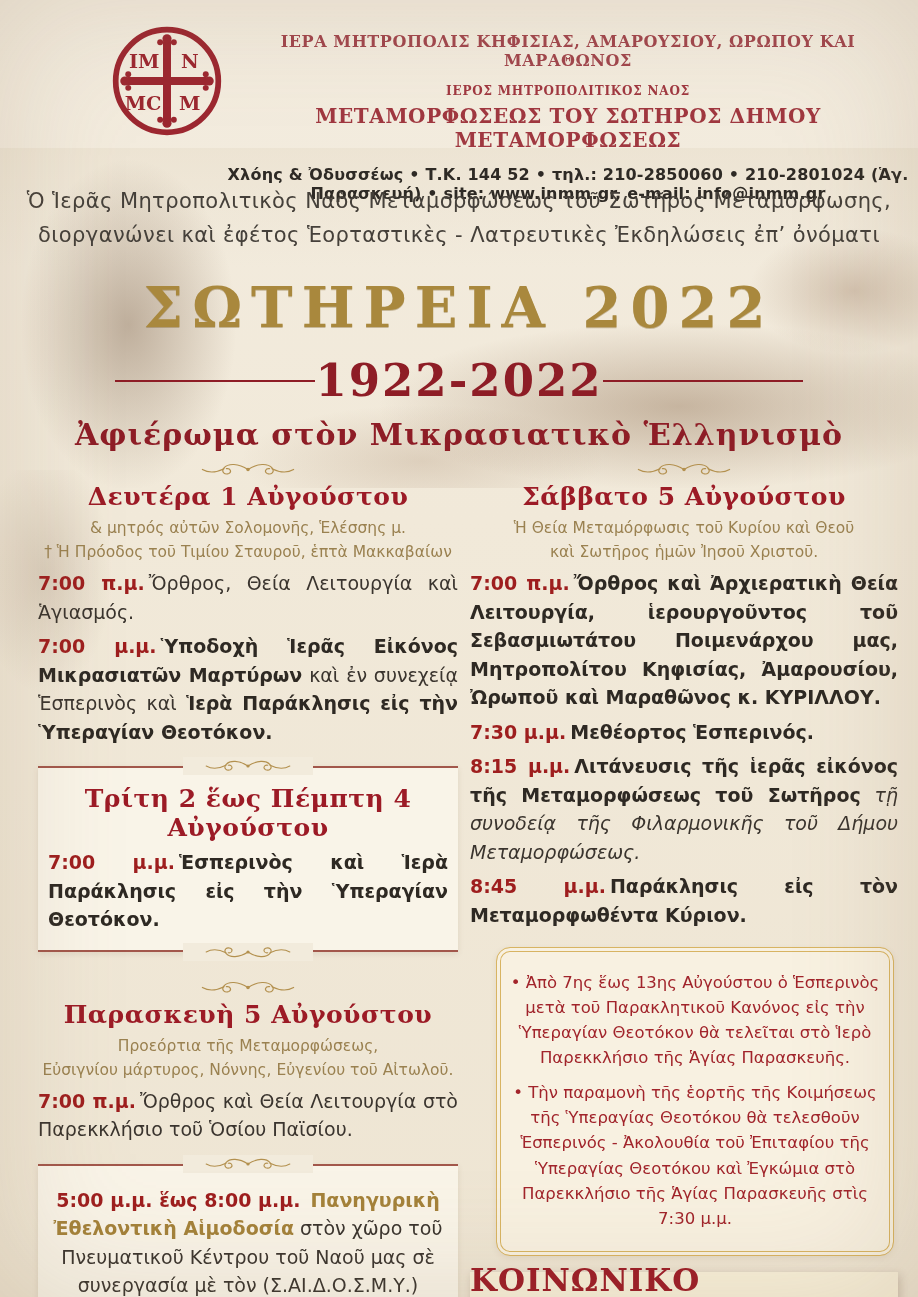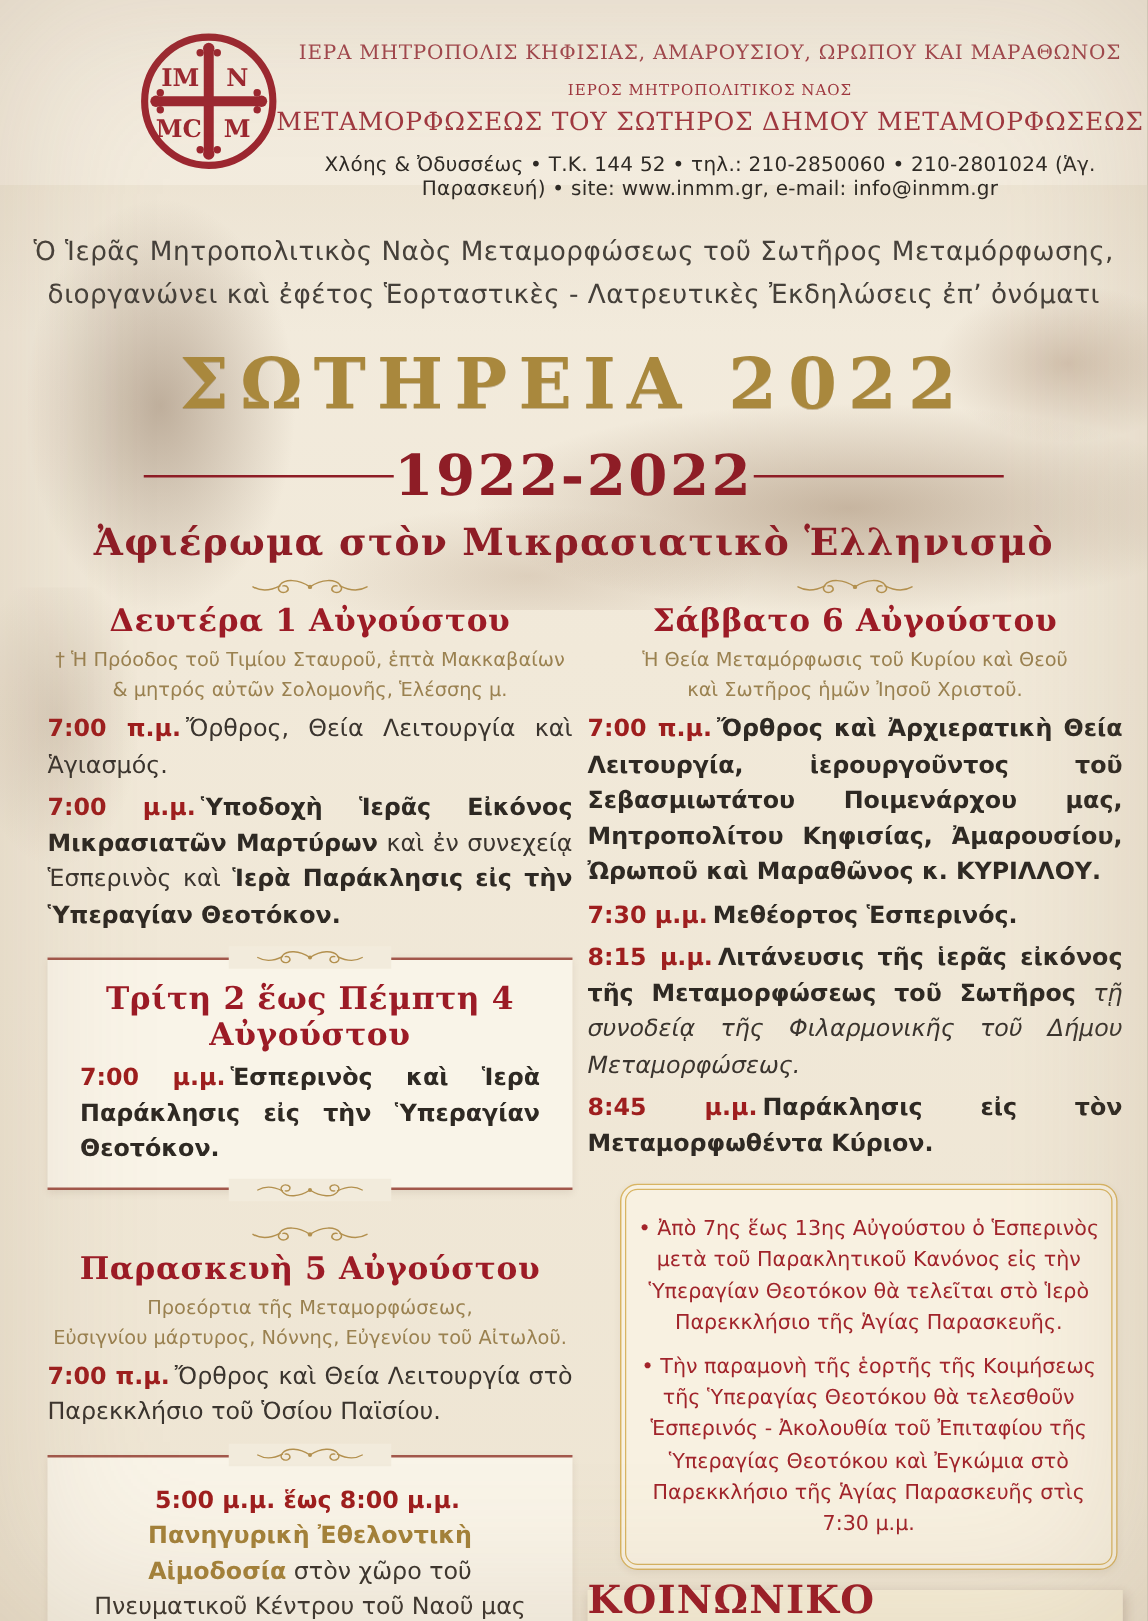--- a/index.html
+++ b/index.html
@@ -16,21 +16,21 @@
       radial-gradient(ellipse 150px 230px at 14% 52%, rgba(120,92,68,.42), rgba(120,92,68,0) 72%),
       radial-gradient(ellipse 430px 120px at 74% 76%, rgba(128,94,64,.38), rgba(128,94,64,0) 70%),
       radial-gradient(ellipse 150px 90px at 93% 42%, rgba(138,100,70,.30), rgba(138,100,70,0) 70%),
       radial-gradient(ellipse 260px 80px at 46% 92%, rgba(150,115,85,.22), rgba(150,115,85,0) 70%),
       linear-gradient(180deg, rgba(232,222,203,.55), rgba(240,233,218,0) 35%);
   }
   .photo2{position:absolute;top:470px;left:0;width:150px;height:260px;
     background:radial-gradient(ellipse 90px 160px at 30% 40%, rgba(125,95,70,.20), rgba(125,95,70,0) 75%);}
   
   .logo{position:absolute;left:110px;top:24px;width:114px;height:114px;}
-  .hdr{position:absolute;left:218px;right:0;top:28px;text-align:center;}
+  .hdr{position:absolute;left:218px;right:0;top:28px;text-align:center;font-weight:bold;}
   .hdr-metropolis{font-family:"DejaVu Serif",serif;font-size:16px;letter-spacing:.6px;color:#a1464d;margin:4px 0 0;}
   .hdr-church1{font-family:"DejaVu Serif",serif;font-size:12px;letter-spacing:.8px;color:#a03840;margin:14px 0 0;}
   .hdr-church2{font-family:"DejaVu Serif",serif;font-size:20px;letter-spacing:.6px;color:#a03840;margin:6px 0 0;}
   .hdr-contact{font-size:16px;color:#2e2a25;margin:13px 0 0;letter-spacing:.2px;}
   
   .titleblock{position:absolute;left:0;right:0;top:185px;text-align:center;}
   .intro{font-size:21px;line-height:1.6;color:#45403a;letter-spacing:.4px;margin:0;}
   .maintitle{font-family:"DejaVu Serif",serif;font-size:56px;font-weight:bold;color:#a9883d;
     letter-spacing:9px;margin:22px 0 0;text-shadow:0 1px 0 rgba(120,90,30,.35);}
   .years{display:flex;align-items:center;justify-content:center;margin:14px 0 0;}
@@ -43,21 +43,21 @@
   .col-r{position:absolute;left:470px;top:460px;width:428px;}
   .orn-row{display:flex;justify-content:center;line-height:0;margin:0 0 3px;}
   .day-h{font-family:"DejaVu Serif",serif;font-size:25px;font-weight:bold;color:#9c1b26;
     text-align:center;letter-spacing:.5px;margin:2px 0 6px;}
   .feast{font-size:15.5px;color:#9a8150;text-align:center;line-height:1.42;margin:2px 0;}
   .event{font-size:19px;line-height:1.5;color:#3a342e;text-align:justify;margin:6px 0 0;}
   .event .time{color:#9e1e1e;font-weight:bold;padding-right:4px;}
   .b{font-weight:bold;color:#2e2923;}
   .it{font-style:italic;}
   .panel{background:#f9f4e8;border-top:2px solid #a2574b;border-bottom:2px solid #a2574b;
-    position:relative;padding:14px 26px 16px;margin-top:20px;box-shadow:0 2px 6px rgba(90,60,40,.10);}
+    position:relative;padding:14px 10px 16px;margin-top:20px;box-shadow:0 2px 6px rgba(90,60,40,.10);}
   .orn-abs{position:absolute;left:50%;transform:translateX(-50%);background:#f2ebdc;padding:0 10px;line-height:0;}
   .orn-abs.top{top:-11px;}
   .orn-abs.bot{bottom:-11px;}
   .blood{text-align:center;}
   .blood .event{text-align:center;}
   .gold-b{color:#a4823a;font-weight:bold;}
   .tbul{color:#a3242a;}
   
   .notes{margin:18px 4px 0 26px;background:#f8f1e1;border:1px solid #d8b462;border-radius:14px;
     box-shadow:inset 0 0 0 3px #f8f1e1, inset 0 0 0 4px #d8b462, 0 2px 6px rgba(90,60,40,.08);
@@ -128,22 +128,22 @@
           <g fill="none" stroke="#b3904e" stroke-width="1.5" stroke-linecap="round">
             <path d="M75 10 C 63 2, 50 2, 45 8 C 41 13, 46 17, 51 15 C 55 13, 53 8, 48 9"></path>
             <path d="M75 10 C 87 2, 100 2, 105 8 C 109 13, 104 17, 99 15 C 95 13, 97 8, 102 9"></path>
             <path d="M45 9 C 35 14, 25 14, 18 10"></path>
             <path d="M105 9 C 115 14, 125 14, 132 10"></path>
             <circle cx="75" cy="10" r="2.2" fill="#b3904e" stroke="none"></circle>
           </g>
         </svg>
     </div>
     <h2 class="day-h">Δευτέρα 1 Αὐγούστου</h2>
+    <p class="feast">&amp; μητρός αὐτῶν Σολομονῆς, Ἑλέσσης μ.</p>
     <p class="feast">† Ἡ Πρόοδος τοῦ Τιμίου Σταυροῦ, ἑπτὰ Μακκαβαίων</p>
-    <p class="feast">&amp; μητρός αὐτῶν Σολομονῆς, Ἑλέσσης μ.</p>
     <p class="event"><span class="time">7:00 π.μ.</span><span>Ὄρθρος, Θεία Λειτουργία καὶ Ἁγιασμός.</span></p>
     <p class="event"><span class="time">7:00 μ.μ.</span><span class="b">Ὑποδοχὴ Ἱερᾶς Εἰκόνος Μικρασιατῶν Μαρτύρων</span><span> καὶ ἐν συνεχείᾳ Ἑσπερινὸς καὶ </span><span class="b">Ἱερὰ Παράκλησις εἰς τὴν Ὑπεραγίαν Θεοτόκον.</span></p>
 
     <div class="panel">
       <span class="orn-abs top"><svg width="110" height="18" viewBox="0 0 150 20">
             <g fill="none" stroke="#b3904e" stroke-width="1.5" stroke-linecap="round">
               <path d="M75 10 C 63 2, 50 2, 45 8 C 41 13, 46 17, 51 15 C 55 13, 53 8, 48 9"></path>
               <path d="M75 10 C 87 2, 100 2, 105 8 C 109 13, 104 17, 99 15 C 95 13, 97 8, 102 9"></path>
               <path d="M45 9 C 35 14, 25 14, 18 10"></path>
               <path d="M105 9 C 115 14, 125 14, 132 10"></path>
@@ -201,21 +201,21 @@
       <svg width="120" height="19" viewBox="0 0 150 20">
           <g fill="none" stroke="#b3904e" stroke-width="1.5" stroke-linecap="round">
             <path d="M75 10 C 63 2, 50 2, 45 8 C 41 13, 46 17, 51 15 C 55 13, 53 8, 48 9"></path>
             <path d="M75 10 C 87 2, 100 2, 105 8 C 109 13, 104 17, 99 15 C 95 13, 97 8, 102 9"></path>
             <path d="M45 9 C 35 14, 25 14, 18 10"></path>
             <path d="M105 9 C 115 14, 125 14, 132 10"></path>
             <circle cx="75" cy="10" r="2.2" fill="#b3904e" stroke="none"></circle>
           </g>
         </svg>
     </div>
-    <h2 class="day-h">Σάββατο 6 Αὐγούστου</h2>
+    <h2 class="day-h">Σάββατο 5 Αὐγούστου</h2>
     <p class="feast">Ἡ Θεία Μεταμόρφωσις τοῦ Κυρίου καὶ Θεοῦ</p>
     <p class="feast">καὶ Σωτῆρος ἡμῶν Ἰησοῦ Χριστοῦ.</p>
     <p class="event"><span class="time">7:00 π.μ.</span><span class="b">Ὄρθρος καὶ Ἀρχιερατικὴ Θεία Λειτουργία, ἱερουργοῦντος τοῦ Σεβασμιωτάτου Ποιμενάρχου μας, Μητροπολίτου Κηφισίας, Ἀμαρουσίου, Ὠρωποῦ καὶ Μαραθῶνος κ. ΚΥΡΙΛΛΟΥ.</span></p>
     <p class="event"><span class="time">7:30 μ.μ.</span><span class="b">Μεθέορτος Ἑσπερινός.</span></p>
     <p class="event"><span class="time">8:15 μ.μ.</span><span class="b">Λιτάνευσις τῆς ἱερᾶς εἰκόνος τῆς Μεταμορφώσεως τοῦ Σωτῆρος</span><span class="it"> τῇ συνοδείᾳ τῆς Φιλαρμονικῆς τοῦ Δήμου Μεταμορφώσεως.</span></p>
     <p class="event"><span class="time">8:45 μ.μ.</span><span class="b">Παράκλησις εἰς τὸν Μεταμορφωθέντα Κύριον.</span></p>
 
     <div class="notes">
       <p><span class="tbul">•</span> <span>Ἀπὸ 7ης ἕως 13ης Αὐγούστου ὁ Ἑσπερινὸς μετὰ τοῦ Παρακλητικοῦ Κανόνος εἰς τὴν Ὑπεραγίαν Θεοτόκον θὰ τελεῖται στὸ Ἱερὸ Παρεκκλήσιο τῆς Ἁγίας Παρασκευῆς.</span></p>
       <p><span class="tbul">•</span> <span>Τὴν παραμονὴ τῆς ἑορτῆς τῆς Κοιμήσεως τῆς Ὑπεραγίας Θεοτόκου θὰ τελεσθοῦν Ἑσπερινός - Ἀκολουθία τοῦ Ἐπιταφίου τῆς Ὑπεραγίας Θεοτόκου καὶ Ἐγκώμια στὸ Παρεκκλήσιο τῆς Ἁγίας Παρασκευῆς στὶς 7:30 μ.μ.</span></p>

